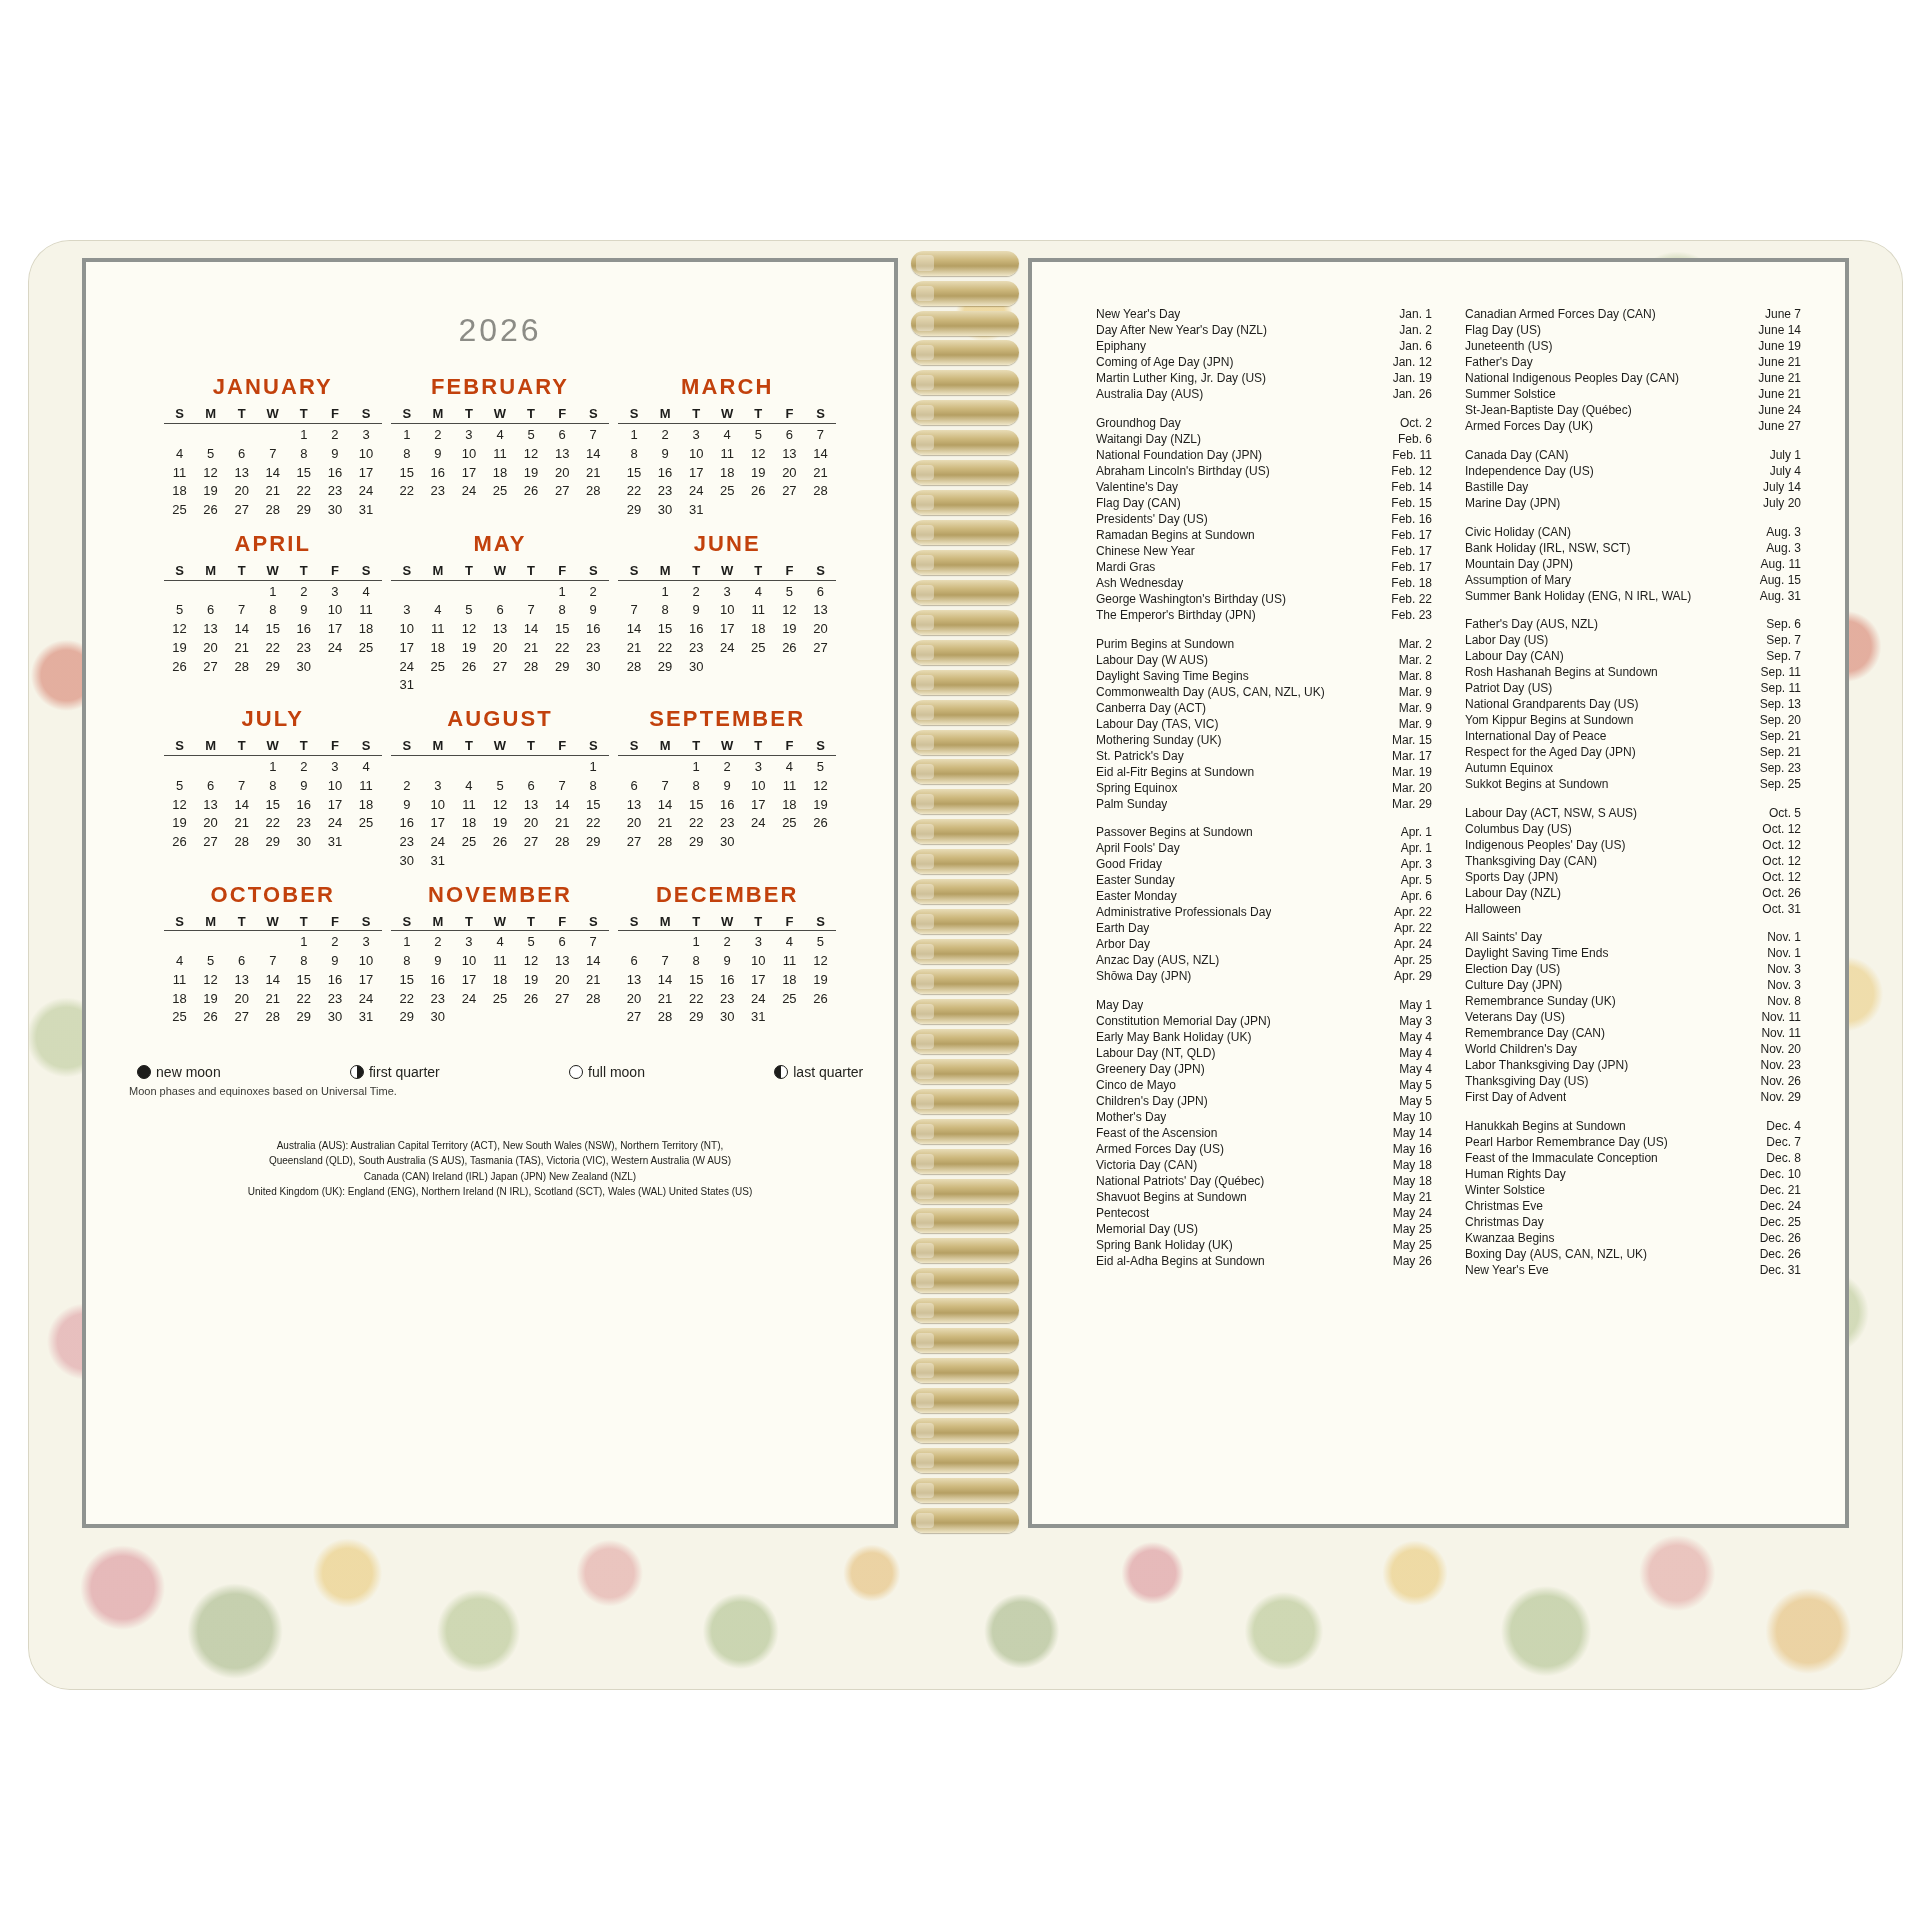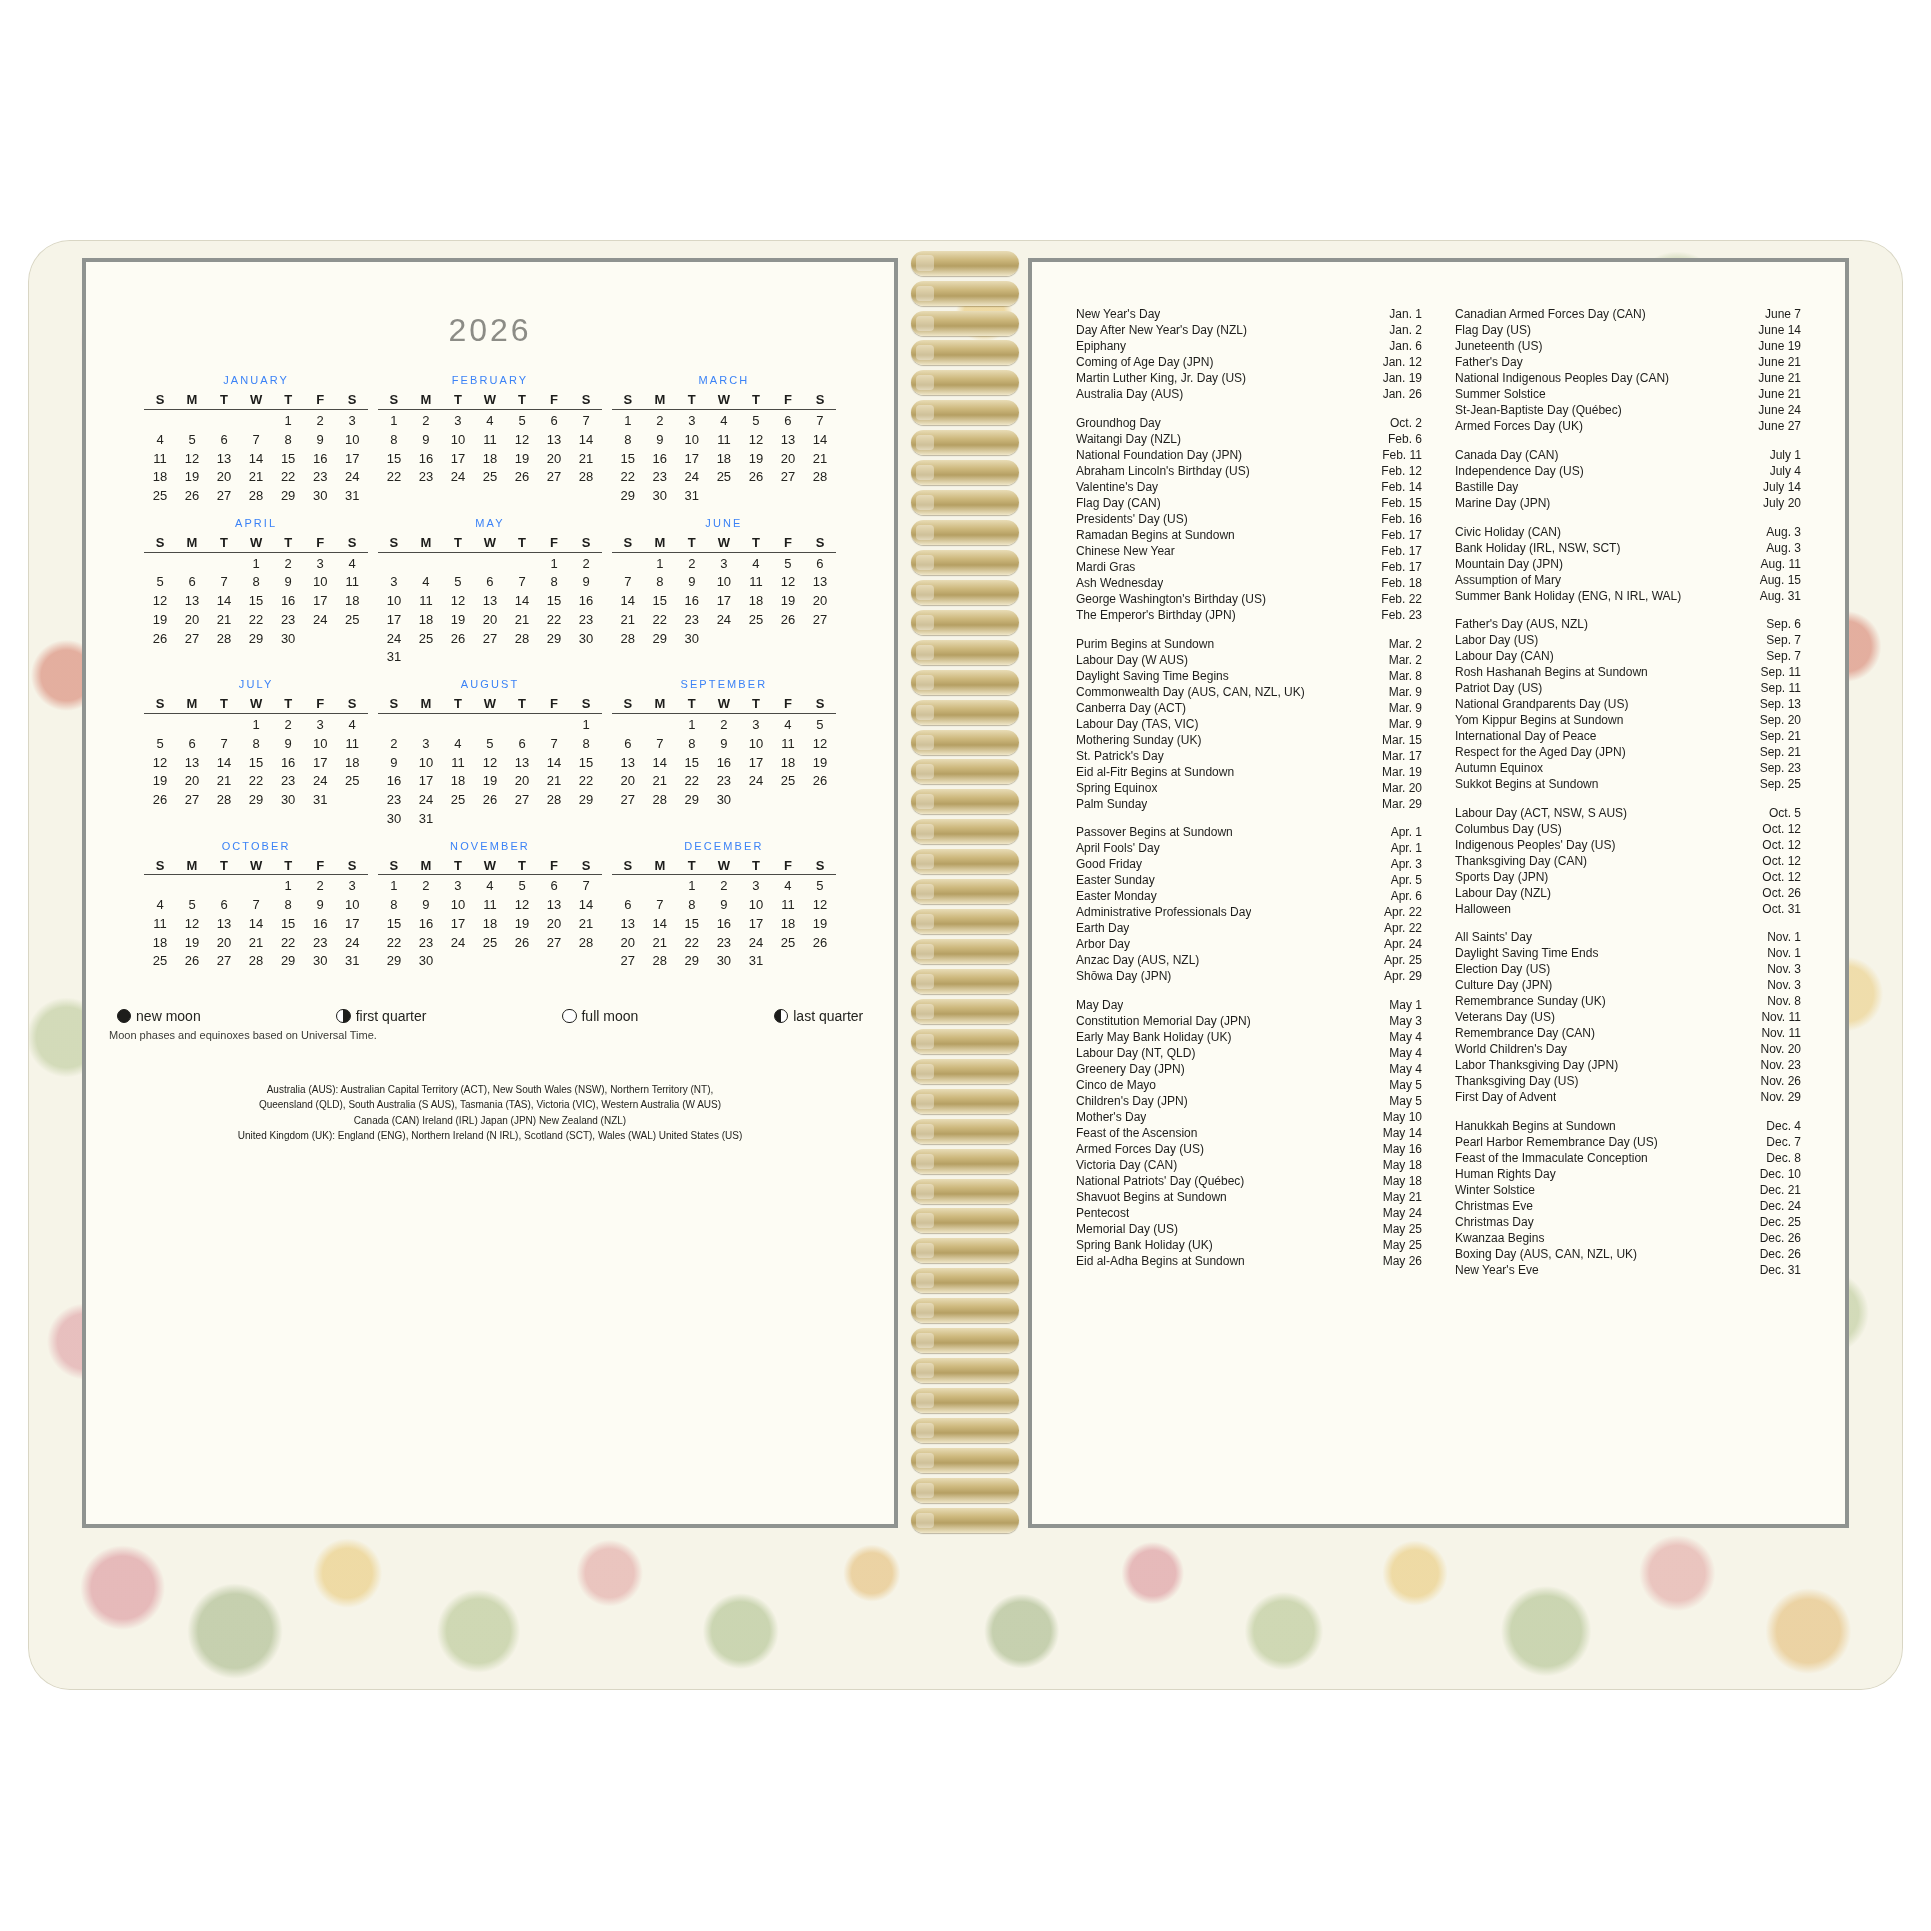--- a/index.html
+++ b/index.html
@@ -65,21 +65,21 @@
   }
   .page{
     position:absolute;
     background:#fdfcf4;
     border:4.8px solid #8f9390;
     z-index:2;
     box-sizing:border-box;
   }
   .page-left{left:53px;top:17.4px;width:816px;height:1270px;}
   .page-right{left:999px;top:17.4px;width:821px;height:1270px;}
-  .page-inner{position:absolute;inset:0;padding:23px;}
+  .page-inner{position:absolute;inset:0;padding:23px;margin-left:20px;}
 
   
   .spiral{
     position:absolute;left:874px;top:0;width:124px;height:100%;
     z-index:3;
   }
   .coil{
     position:absolute;left:7.7px;width:108px;height:25px;
     background:linear-gradient(180deg,#e8dcb6 0%,#cdb87d 35%,#b59f63 60%,#efe6c8 100%);
     border-radius:12.6px;
@@ -96,21 +96,21 @@
     font-size:32px;letter-spacing:2.9px;color:#8c8c86;
     margin-top:27px;font-family:"Liberation Sans", sans-serif;
   }
   .months-grid{
     display:grid;grid-template-columns:repeat(3,1fr);
     gap:13.5px 9.7px;
     margin:25px 35px 0 35px;
   }
   .month{text-align:center;}
   .month-name{
-    font-size:11px;font-weight:normal;letter-spacing:2.1px;color:#3b82f6;
+    font-size:22px;font-weight:bold;letter-spacing:2.1px;color:#c2410c;
     margin-bottom:5.8px;
   }
   .dow{
     display:grid;grid-template-columns:repeat(7,1fr);
     font-size:13px;font-weight:bold;color:#1d1d1b;
     border-bottom:1px solid #4a4a46;padding-bottom:1.9px;margin-bottom:2.9px;
   }
   .days{
     display:grid;grid-template-columns:repeat(7,1fr);
     font-size:13px;color:#23231f;row-gap:3.4px;

